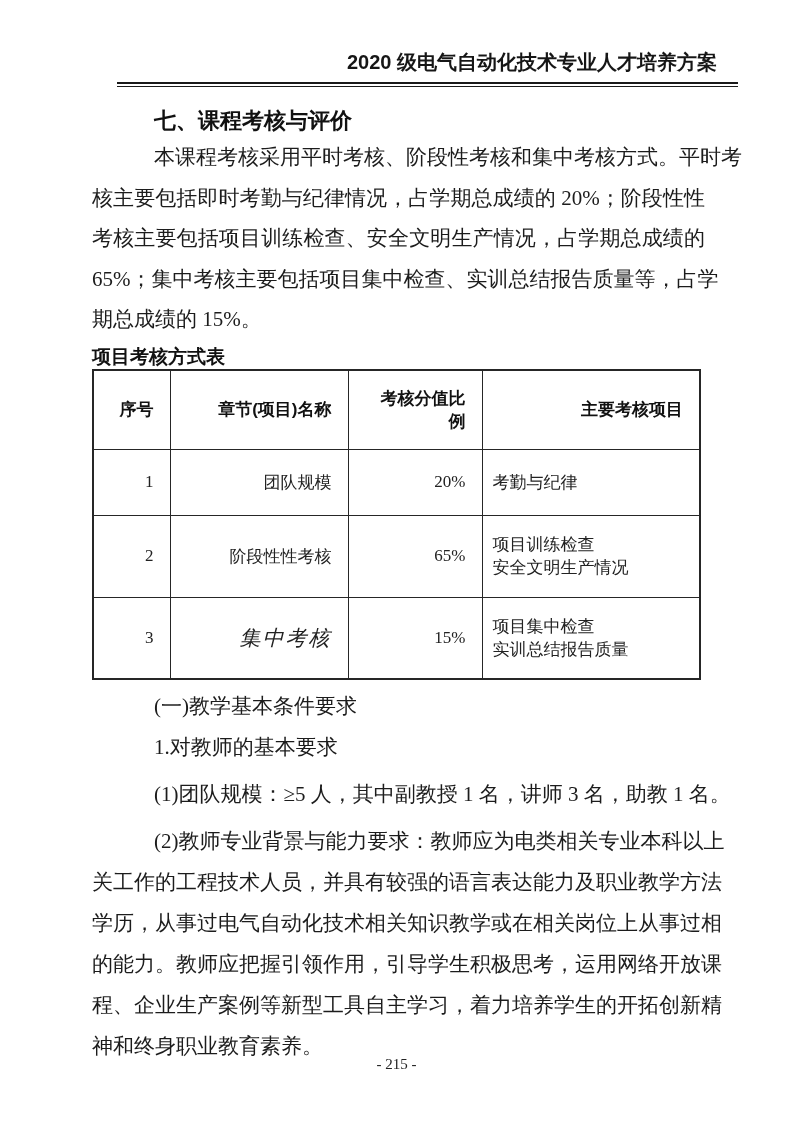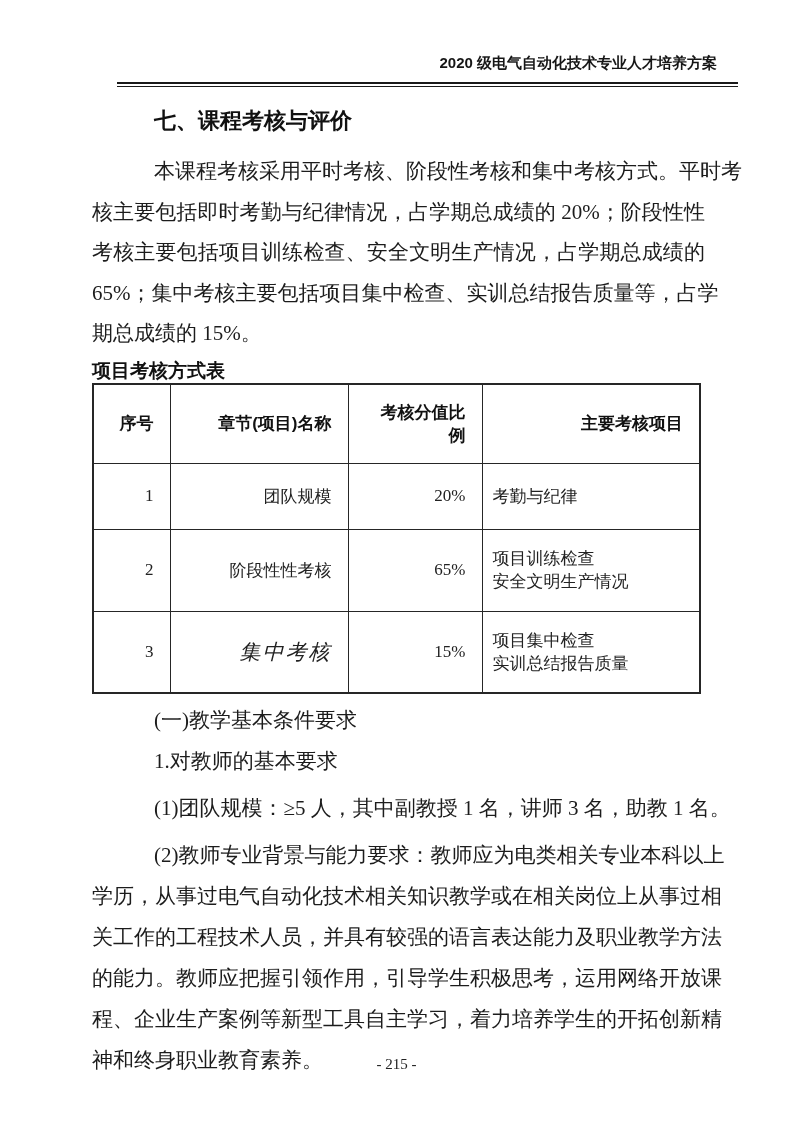--- a/index.html
+++ b/index.html
@@ -11,42 +11,42 @@
     color:#1c1c1c;
     font-family:"Liberation Serif","DejaVu Serif",serif;
   }
   
   .hdr-title{
     padding-top:52px;
     padding-right:76px;
     text-align:right;
     font-family:"Liberation Sans","DejaVu Sans",sans-serif;
     font-weight:bold;
-    font-size:15px;
+    font-size:20px;
     line-height:21px;
     color:#161616;
   }
   .hdr-rule{
     margin:9px 55px 0 117px;
     height:2px;
     border-top:2.5px solid #191919;
     border-bottom:1.5px solid #191919;
   }
   
   .content{margin:0 88px 0 92px;}
   h2.sec{
     margin:21px 0 0 62px;
     font-family:Liberation Sans, sans-serif;
     font-weight:bold;
     font-size:22px;
     line-height:26px;
     color:#111;
   }
   h2.sec8{margin-top:56px;}
-  .para{margin-top:17px;}
+  .para{margin-top:3px;}
   .pline{
     height:40.5px;
     line-height:40.5px;
     font-size:21px;
     white-space:nowrap;
     text-align:justify;
     text-align-last:justify;
     color:#1c1c1c;
   }
   .pline.indent{padding-left:62px;}
@@ -176,22 +176,22 @@
     <div class="s8">
       <div class="para tight solo">
           <div class="pline indent last">(一)教学基本条件要求</div>
           <div class="pline indent last">1.对教师的基本要求</div>
         </div>
       <div class="para tight">
           <div class="pline indent last">(1)团队规模：≥5 人，其中副教授 1 名，讲师 3 名，助教 1 名。</div>
         </div>
       <div class="para tight">
           <div class="pline indent">(2)教师专业背景与能力要求：教师应为电类相关专业本科以上</div>
+          <div class="pline">关工作的工程技术人员，并具有较强的语言表达能力及职业教学方法</div>
           <div class="pline">学历，从事过电气自动化技术相关知识教学或在相关岗位上从事过相</div>
-          <div class="pline">关工作的工程技术人员，并具有较强的语言表达能力及职业教学方法</div>
           <div class="pline">的能力。教师应把握引领作用，引导学生积极思考，运用网络开放课</div>
           <div class="pline">程、企业生产案例等新型工具自主学习，着力培养学生的开拓创新精</div>
           <div class="pline last">神和终身职业教育素养。</div>
         </div>
     </div>
 
   </div>
 
   <div class="footer">- 215 -</div>
 

